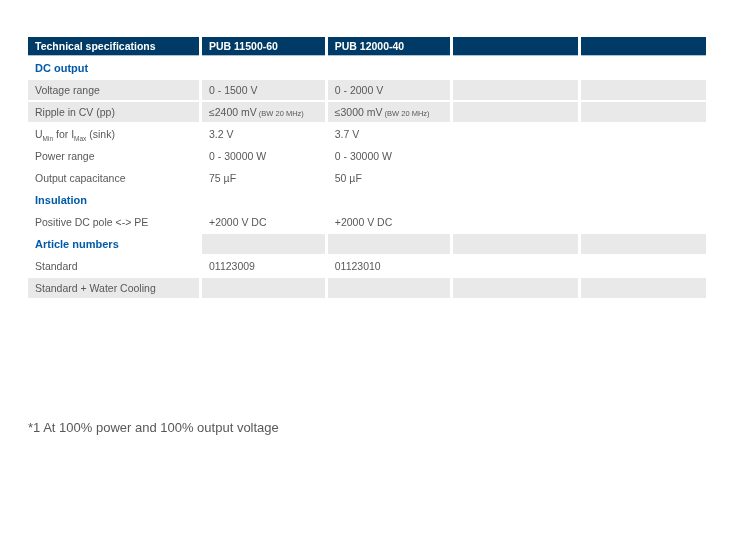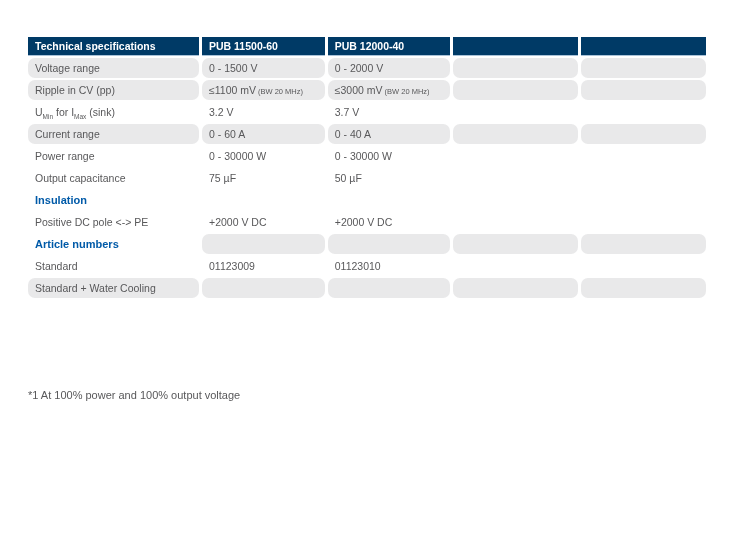--- a/index.html
+++ b/index.html
@@ -43,41 +43,41 @@
   td {
     font-size: 10.5px;
     color: #58585a;
     height: 20px;
     padding: 0 7px;
     vertical-align: middle;
     background: #ffffff;
     white-space: nowrap;
     overflow: hidden;
   }
-  tr.stripe td { background: #e9e9ea; border-radius: 7px; }
+  tr.stripe td { background: #e9e9ea; }
   tr.section td.label-cell {
     color: #005aa8;
     font-weight: bold;
     font-size: 11px;
     background: #ffffff;
   }
   td .small-note {
     font-size: 7.5px;
     margin-left: 2px;
   }
   td sub {
     font-size: 6.5px;
     vertical-align: sub;
     line-height: 0;
   }
   .footnote {
     position: absolute;
     left: 28px;
-    top: 389px;
-    font-size: 11px;
+    top: 420px;
+    font-size: 13px;
     color: #58585a;
   }
 </style>
 </head>
 <body>
 
 <div class="page">
 
   <table class="spec-table">
     <colgroup>
@@ -90,45 +90,45 @@
     <thead>
       <tr>
         <th>Technical specifications</th>
         <th>PUB 11500-60</th>
         <th>PUB 12000-40</th>
         <th></th>
         <th></th>
       </tr>
     </thead>
     <tbody id="spec-body">
+        <tr class="section ">
+          <td class="label-cell"><span>DC output</span></td>
+          <td></td>
+          <td></td>
+          <td></td>
+          <td></td>
+        </tr>
         <tr class="stripe">
           <td class="label-cell"><span>Voltage range</span></td>
           <td><span>0 - 1500 V</span></td>
           <td><span>0 - 2000 V</span></td>
           <td></td>
           <td></td>
         </tr>
         <tr class="stripe">
           <td class="label-cell"><span>Ripple in CV (pp)</span></td>
-          <td><span>≤1100 mV</span><span class="small-note">(BW 20 MHz)</span></td>
+          <td><span>≤2400 mV</span><span class="small-note">(BW 20 MHz)</span></td>
           <td><span>≤3000 mV</span><span class="small-note">(BW 20 MHz)</span></td>
           <td></td>
           <td></td>
         </tr>
         <tr class="">
           <td class="label-cell"><span>U</span><sub>Min</sub><span> for I</span><sub>Max</sub><span> (sink)</span></td>
           <td><span>3.2 V</span></td>
           <td><span>3.7 V</span></td>
-          <td></td>
-          <td></td>
-        </tr>
-        <tr class="stripe">
-          <td class="label-cell"><span>Current range</span></td>
-          <td><span>0 - 60 A</span></td>
-          <td><span>0 - 40 A</span></td>
           <td></td>
           <td></td>
         </tr>
         <tr class="">
           <td class="label-cell"><span>Power range</span></td>
           <td><span>0 - 30000 W</span></td>
           <td><span>0 - 30000 W</span></td>
           <td></td>
           <td></td>
         </tr>

